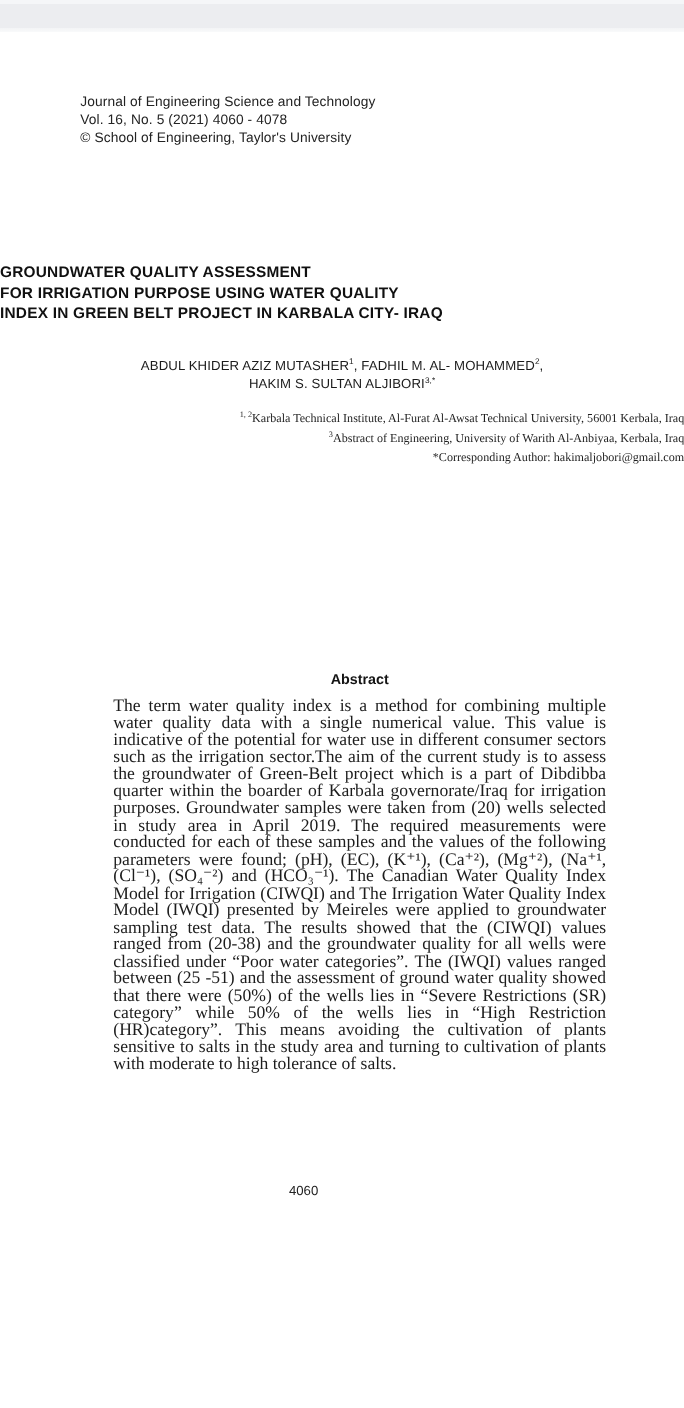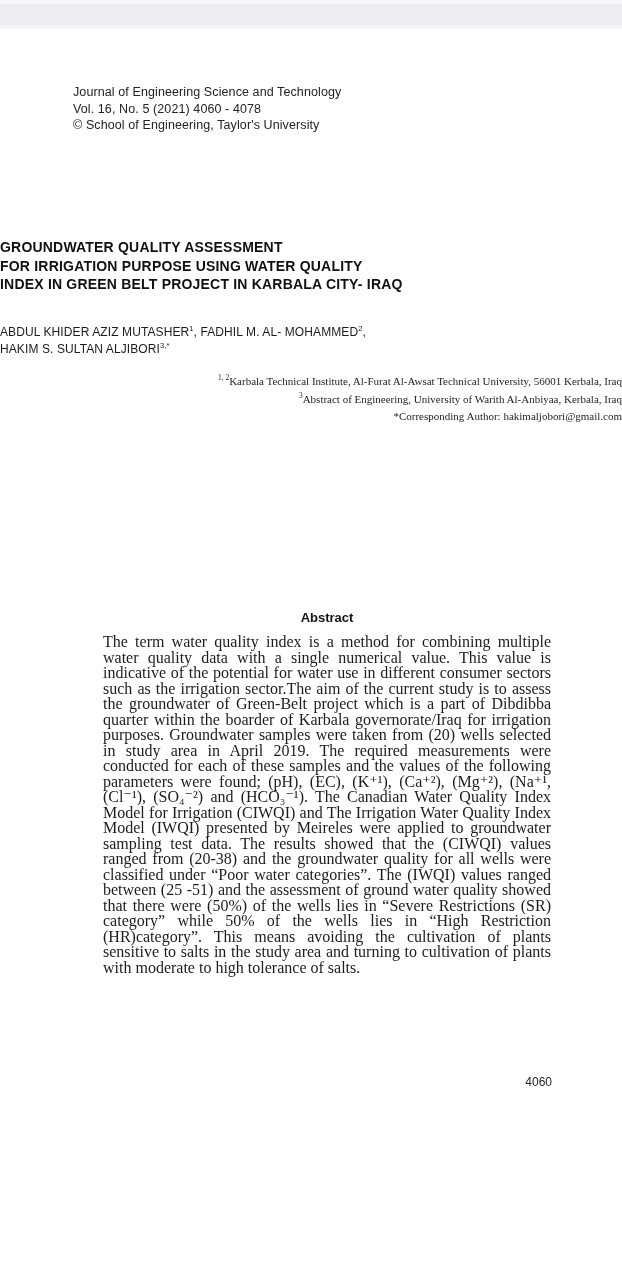--- a/index.html
+++ b/index.html
@@ -33,20 +33,21 @@
     font-weight: bold;
     font-size: 14px;
     line-height: 18.5px;
     color: #101010;
     letter-spacing: 0.2px;
   }
   .authors {
     position: absolute;
     top: 324px; left: 0;
     width: 622px;
+    text-align: center;
     font-size: 12px;
     line-height: 17px;
     color: #1b1b1b;
     letter-spacing: 0.1px;
   }
   .authors sup, .affiliations sup {
     font-size: 7.5px;
     vertical-align: super;
     line-height: 0;
   }
@@ -89,21 +90,21 @@
     font-size: 12px;
     line-height: 16px;
     color: #1c1c1c;
     padding-left: 65px;
     text-indent: -65px;
   }
   .page-number {
     position: absolute;
     top: 1075px; left: 0;
     width: 552px;
-    text-align: right;
+    text-align: center;
     font-size: 12px;
     color: #232323;
   }
 </style>
 </head>
 <body>
 
 <div id="screen">
 
   <div class="page-gap"></div>

